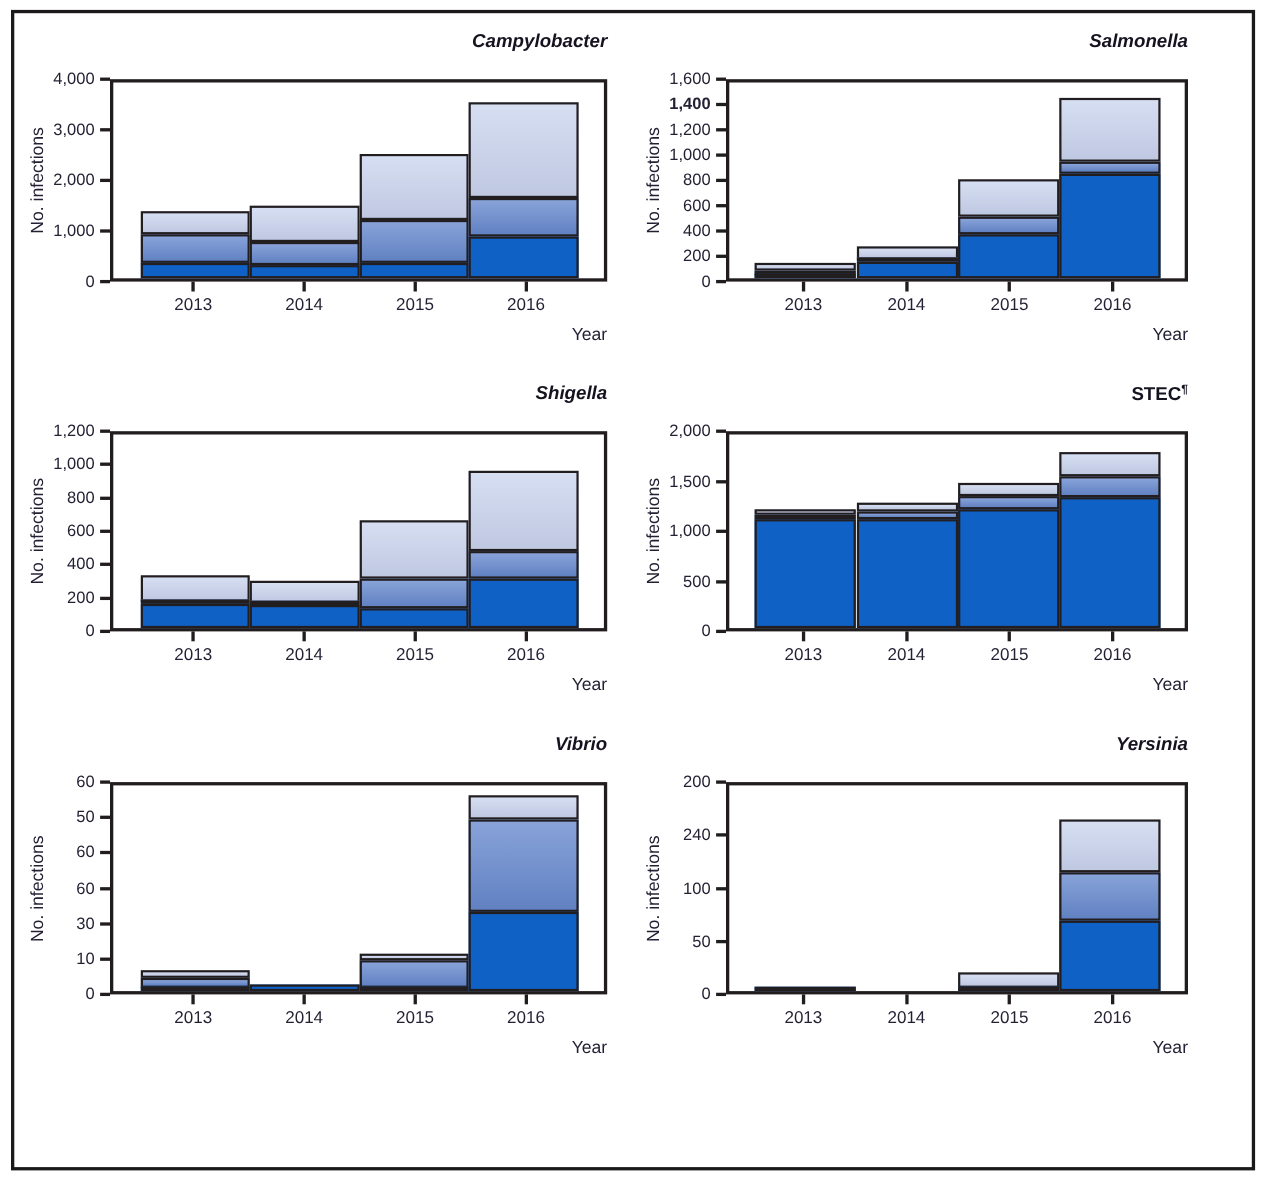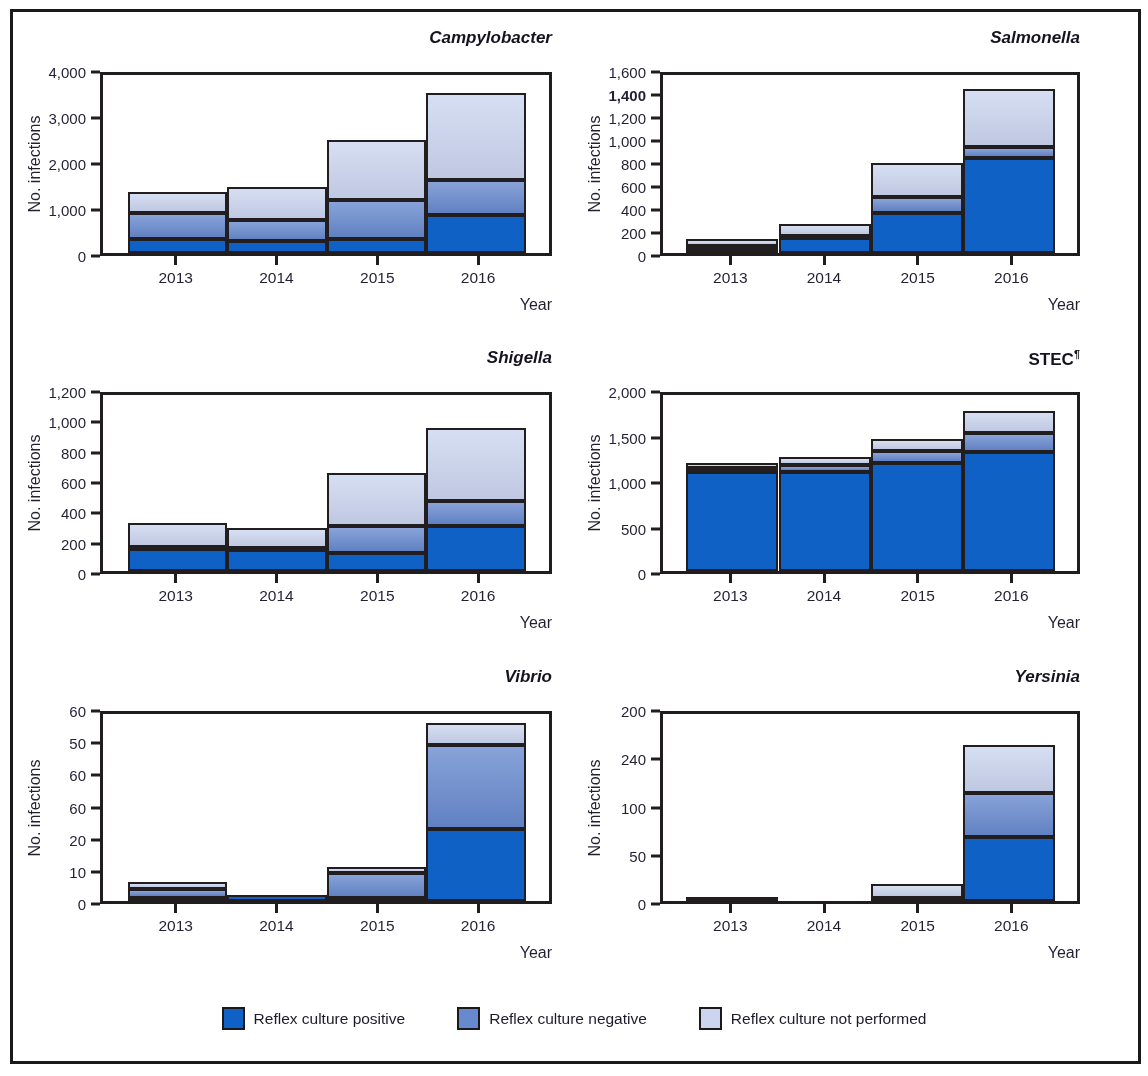--- a/index.html
+++ b/index.html
@@ -202,21 +202,21 @@
         <div class="seg grad" style="left: 50.2%; width: 22.3%; bottom: 1.66667%; height: 13.3333%; background: rgb(103, 137, 206); z-index: 2;"></div>
         <div class="seg grad" style="left: 50.2%; width: 22.3%; bottom: 15%; height: 3.33333%; background: rgb(203, 213, 239); z-index: 1;"></div>
         <div class="seg" style="left: 72.5%; width: 22.3%; bottom: 0%; height: 38.3333%; background: rgb(15, 97, 197); z-index: 3;"></div>
         <div class="seg grad" style="left: 72.5%; width: 22.3%; bottom: 38.3333%; height: 45%; background: rgb(103, 137, 206); z-index: 2;"></div>
         <div class="seg grad" style="left: 72.5%; width: 22.3%; bottom: 83.3333%; height: 11.6667%; background: rgb(203, 213, 239); z-index: 1;"></div>
       </div>
       <div class="ytick-label" style="left: 14px; top: 889px;">0</div>
       <div class="ytick-mark" style="left: 91px; top: 901px;"></div>
       <div class="ytick-label" style="left: 14px; top: 856.833px;">10</div>
       <div class="ytick-mark" style="left: 91px; top: 868.833px;"></div>
-      <div class="ytick-label" style="left: 14px; top: 824.667px;">20</div>
+      <div class="ytick-label" style="left: 14px; top: 824.667px;">30</div>
       <div class="ytick-mark" style="left: 91px; top: 836.667px;"></div>
       <div class="ytick-label" style="left: 14px; top: 792.5px;">60</div>
       <div class="ytick-mark" style="left: 91px; top: 804.5px;"></div>
       <div class="ytick-label" style="left: 14px; top: 760.333px;">60</div>
       <div class="ytick-mark" style="left: 91px; top: 772.333px;"></div>
       <div class="ytick-label" style="left: 14px; top: 728.167px;">50</div>
       <div class="ytick-mark" style="left: 91px; top: 740.167px;"></div>
       <div class="ytick-label" style="left: 14px; top: 696px;">60</div>
       <div class="ytick-mark" style="left: 91px; top: 708px;"></div>
       <div class="xtick-mark" style="left: 174.21px; top: 904px;"></div>
@@ -254,27 +254,13 @@
       <div class="xtick-label" style="left: 690.35px; width: 80px; top: 917px;">2013</div>
       <div class="xtick-mark" style="left: 822.51px; top: 904px;"></div>
       <div class="xtick-label" style="left: 784.01px; width: 80px; top: 917px;">2014</div>
       <div class="xtick-mark" style="left: 916.17px; top: 904px;"></div>
       <div class="xtick-label" style="left: 877.67px; width: 80px; top: 917px;">2015</div>
       <div class="xtick-mark" style="left: 1009.83px; top: 904px;"></div>
       <div class="xtick-label" style="left: 971.33px; width: 80px; top: 917px;">2016</div>
       <div class="xlab" style="left: 660px; width: 420px; top: 944px;">Year</div>
     </div>
 
-  <div id="legend">
-    <div class="legend-item">
-      <span class="swatch" style="background: rgb(15, 97, 197);"></span>
-      <span class="legend-label">Reflex culture positive</span>
-    </div>
-    <div class="legend-item">
-      <span class="swatch" style="background: rgb(103, 137, 206);"></span>
-      <span class="legend-label">Reflex culture negative</span>
-    </div>
-    <div class="legend-item">
-      <span class="swatch" style="background: rgb(203, 213, 239);"></span>
-      <span class="legend-label">Reflex culture not performed</span>
-    </div>
-  </div>
 </div>
 
 </body></html>

